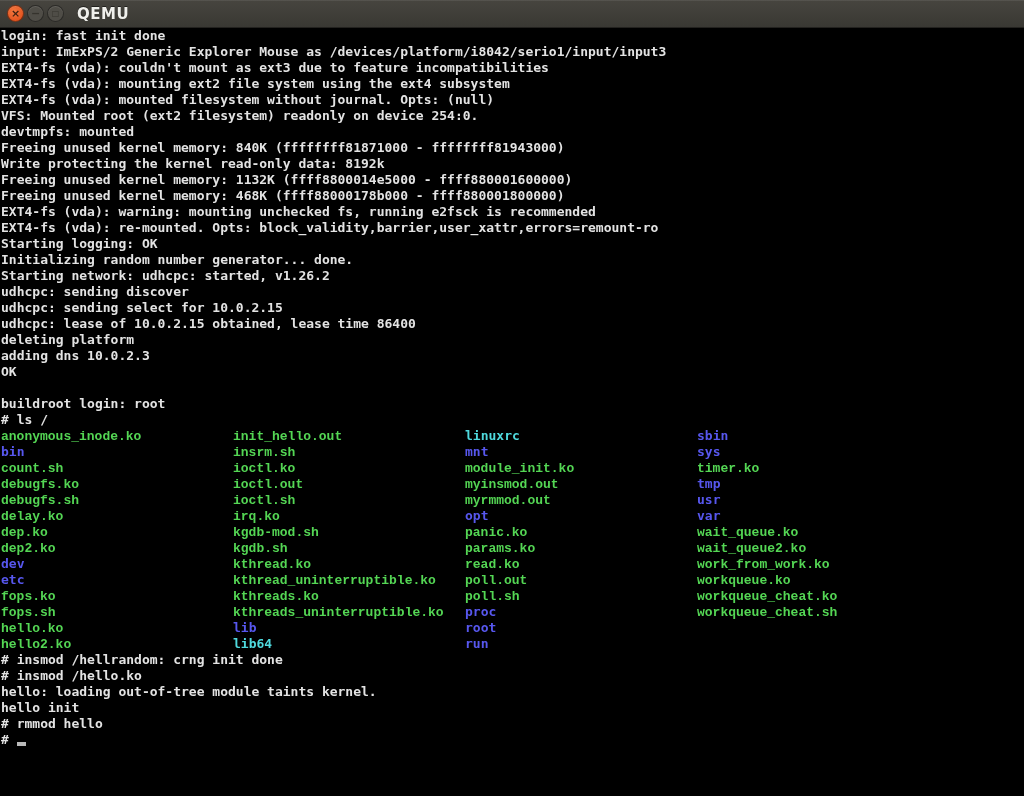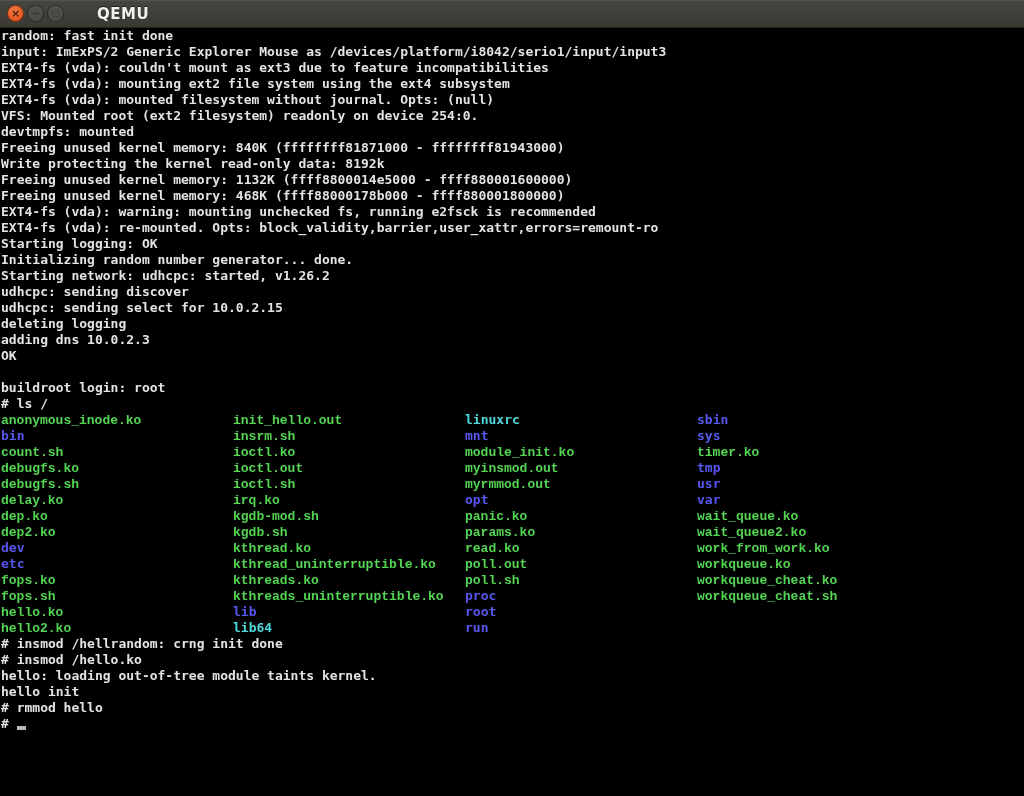--- a/index.html
+++ b/index.html
@@ -23,21 +23,21 @@
   }
   .tb-btn.close{background:radial-gradient(circle at 40% 35%, #f3773f, var(--close-button,#dd4814));}
   .tb-btn .glyph{
     font-family:"DejaVu Sans", sans-serif;
     font-size:11px;line-height:11px;font-weight:bold;
     color:var(--button-glyph,#35332d);
   }
   .tb-btn.close .glyph{color:#412212;}
   .tb-btn.max .glyph{font-size:8px;line-height:8px;}
   .tb-title{
-    margin-left:30px;
+    margin-left:10px;
     font-family:"DejaVu Sans", sans-serif;
     font-weight:bold;font-size:15px;
     color:var(--titlebar-text,#f0f0ec);
     text-shadow:0 -1px 0 rgba(0,0,0,0.5);
     letter-spacing:0.5px;
   }
 
   
   .console{
     position:absolute;top:28px;left:0;width:1024px;height:768px;
@@ -68,39 +68,40 @@
     <span class="glyph">−</span>
   </div>
   <div class="tb-btn max">
     <span class="glyph">□</span>
   </div>
   <div class="tb-title">QEMU</div>
 </div>
 
 <div class="console">
   <div>
-      <div class="cl">random: fast init done</div>
+      <div class="cl">login: fast init done</div>
       <div class="cl">input: ImExPS/2 Generic Explorer Mouse as /devices/platform/i8042/serio1/input/input3</div>
       <div class="cl">EXT4-fs (vda): couldn't mount as ext3 due to feature incompatibilities</div>
       <div class="cl">EXT4-fs (vda): mounting ext2 file system using the ext4 subsystem</div>
       <div class="cl">EXT4-fs (vda): mounted filesystem without journal. Opts: (null)</div>
       <div class="cl">VFS: Mounted root (ext2 filesystem) readonly on device 254:0.</div>
       <div class="cl">devtmpfs: mounted</div>
       <div class="cl">Freeing unused kernel memory: 840K (ffffffff81871000 - ffffffff81943000)</div>
       <div class="cl">Write protecting the kernel read-only data: 8192k</div>
       <div class="cl">Freeing unused kernel memory: 1132K (ffff8800014e5000 - ffff880001600000)</div>
       <div class="cl">Freeing unused kernel memory: 468K (ffff88000178b000 - ffff880001800000)</div>
       <div class="cl">EXT4-fs (vda): warning: mounting unchecked fs, running e2fsck is recommended</div>
       <div class="cl">EXT4-fs (vda): re-mounted. Opts: block_validity,barrier,user_xattr,errors=remount-ro</div>
       <div class="cl">Starting logging: OK</div>
       <div class="cl">Initializing random number generator... done.</div>
       <div class="cl">Starting network: udhcpc: started, v1.26.2</div>
       <div class="cl">udhcpc: sending discover</div>
       <div class="cl">udhcpc: sending select for 10.0.2.15</div>
-      <div class="cl">deleting logging</div>
+      <div class="cl">udhcpc: lease of 10.0.2.15 obtained, lease time 86400</div>
+      <div class="cl">deleting platform</div>
       <div class="cl">adding dns 10.0.2.3</div>
       <div class="cl">OK</div>
       <div class="cl"></div>
       <div class="cl">buildroot login: root</div>
       <div class="cl"># ls /</div>
       <div class="cl"><span class="file t-x">anonymous_inode.ko</span><span class="file t-x">init_hello.out</span><span class="file t-l">linuxrc</span><span class="file t-d">sbin</span></div>
       <div class="cl"><span class="file t-d">bin</span><span class="file t-x">insrm.sh</span><span class="file t-d">mnt</span><span class="file t-d">sys</span></div>
       <div class="cl"><span class="file t-x">count.sh</span><span class="file t-x">ioctl.ko</span><span class="file t-x">module_init.ko</span><span class="file t-x">timer.ko</span></div>
       <div class="cl"><span class="file t-x">debugfs.ko</span><span class="file t-x">ioctl.out</span><span class="file t-x">myinsmod.out</span><span class="file t-d">tmp</span></div>
       <div class="cl"><span class="file t-x">debugfs.sh</span><span class="file t-x">ioctl.sh</span><span class="file t-x">myrmmod.out</span><span class="file t-d">usr</span></div>

